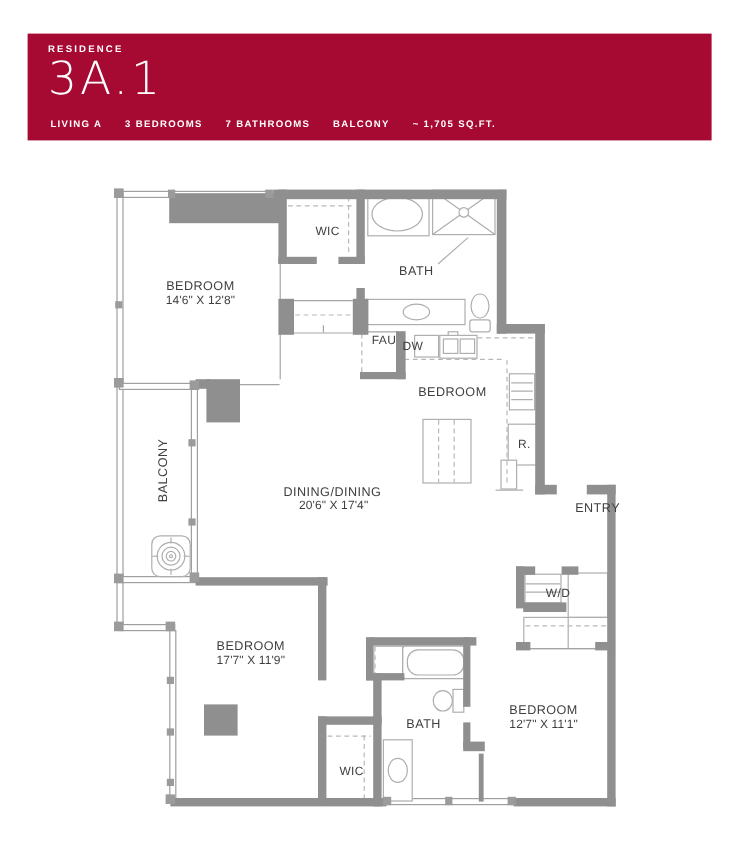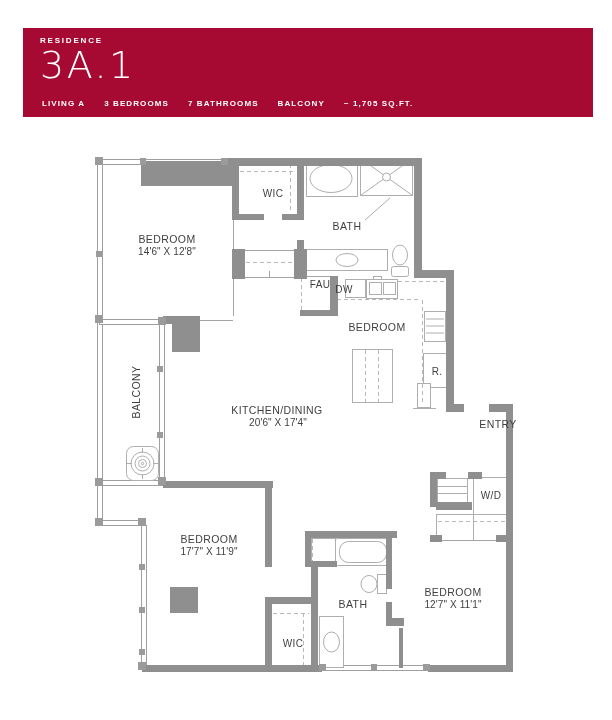--- a/index.html
+++ b/index.html
@@ -233,24 +233,24 @@
 
     <div class="lbl" style="left:167px;top:239px">BEDROOM</div>
     <div class="lbl dims" style="left:167px;top:251px">14'6" X 12'8"</div>
     <div class="lbl small" style="left:273px;top:193px">WIC</div>
     <div class="lbl" style="left:347px;top:226px">BATH</div>
     <div class="lbl small" style="left:320px;top:284px">FAU</div>
     <div class="lbl small" style="left:344px;top:289px">DW</div>
     <div class="lbl" style="left:377px;top:327px">BEDROOM</div>
     <div class="lbl small" style="left:437px;top:371px">R.</div>
     <div class="lbl rot" style="left:136px;top:392px">BALCONY</div>
-    <div class="lbl" style="left:277px;top:410px">KITCHEN/DINING</div>
+    <div class="lbl" style="left:277px;top:410px">DINING/DINING</div>
     <div class="lbl dims" style="left:278px;top:422px">20'6" X 17'4"</div>
     <div class="lbl" style="left:498px;top:424px">ENTRY</div>
-    <div class="lbl small" style="left:491px;top:495px">W/D</div>
+    <div class="lbl small" style="left:465px;top:495px">W/D</div>
     <div class="lbl" style="left:209px;top:539px">BEDROOM</div>
     <div class="lbl dims" style="left:209px;top:551px">17'7" X 11'9"</div>
     <div class="lbl" style="left:353px;top:604px">BATH</div>
     <div class="lbl small" style="left:293px;top:643px">WIC</div>
     <div class="lbl" style="left:453px;top:592px">BEDROOM</div>
     <div class="lbl dims" style="left:453px;top:604px">12'7" X 11'1"</div>
   </div>
 </div>
 
 </body></html>

